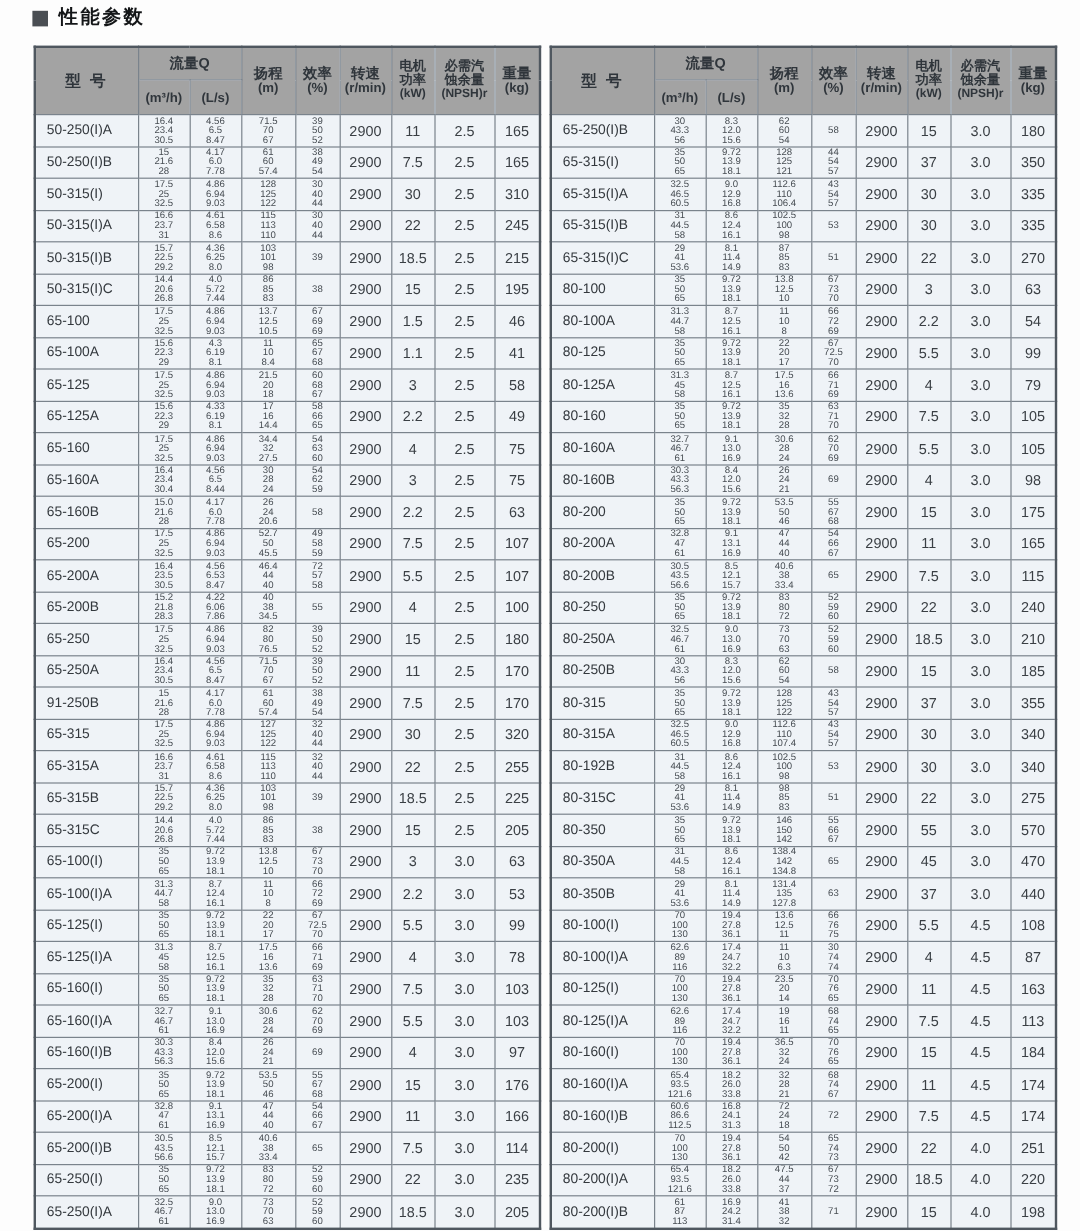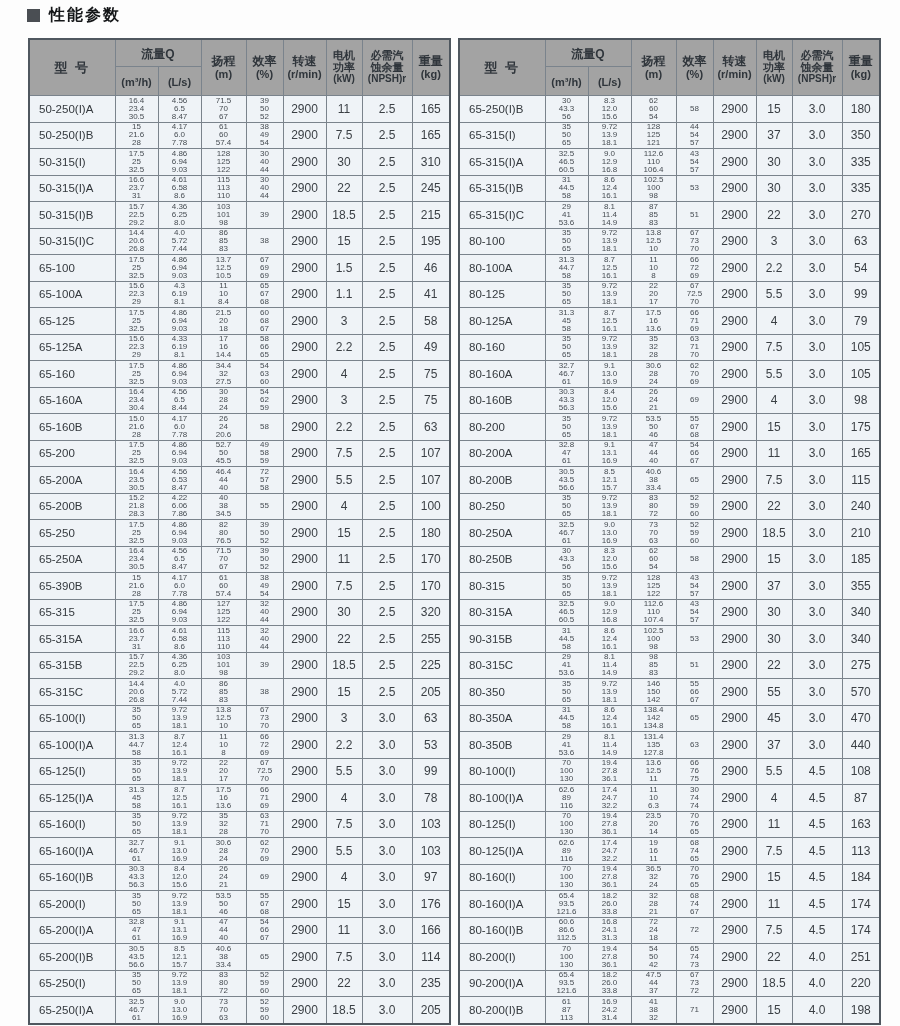--- a/index.html
+++ b/index.html
@@ -560,21 +560,21 @@
               <div class="ln">39</div>
               <div class="ln">50</div>
               <div class="ln">52</div>
             </td>
             <td class="single">2900</td>
             <td class="single">11</td>
             <td class="single">2.5</td>
             <td class="single">170</td>
           </tr>
           <tr>
-            <td class="model">65-390B</td>
+            <td class="model">91-250B</td>
             <td class="multi">
               <div class="ln">15</div>
               <div class="ln">21.6</div>
               <div class="ln">28</div>
             </td>
             <td class="multi">
               <div class="ln">4.17</div>
               <div class="ln">6.0</div>
               <div class="ln">7.78</div>
             </td>
@@ -1591,21 +1591,21 @@
               <div class="ln">43</div>
               <div class="ln">54</div>
               <div class="ln">57</div>
             </td>
             <td class="single">2900</td>
             <td class="single">30</td>
             <td class="single">3.0</td>
             <td class="single">340</td>
           </tr>
           <tr>
-            <td class="model">90-315B</td>
+            <td class="model">80-192B</td>
             <td class="multi">
               <div class="ln">31</div>
               <div class="ln">44.5</div>
               <div class="ln">58</div>
             </td>
             <td class="multi">
               <div class="ln">8.6</div>
               <div class="ln">12.4</div>
               <div class="ln">16.1</div>
             </td>
@@ -1932,21 +1932,21 @@
               <div class="ln">65</div>
               <div class="ln">74</div>
               <div class="ln">73</div>
             </td>
             <td class="single">2900</td>
             <td class="single">22</td>
             <td class="single">4.0</td>
             <td class="single">251</td>
           </tr>
           <tr>
-            <td class="model">90-200(I)A</td>
+            <td class="model">80-200(I)A</td>
             <td class="multi">
               <div class="ln">65.4</div>
               <div class="ln">93.5</div>
               <div class="ln">121.6</div>
             </td>
             <td class="multi">
               <div class="ln">18.2</div>
               <div class="ln">26.0</div>
               <div class="ln">33.8</div>
             </td>

